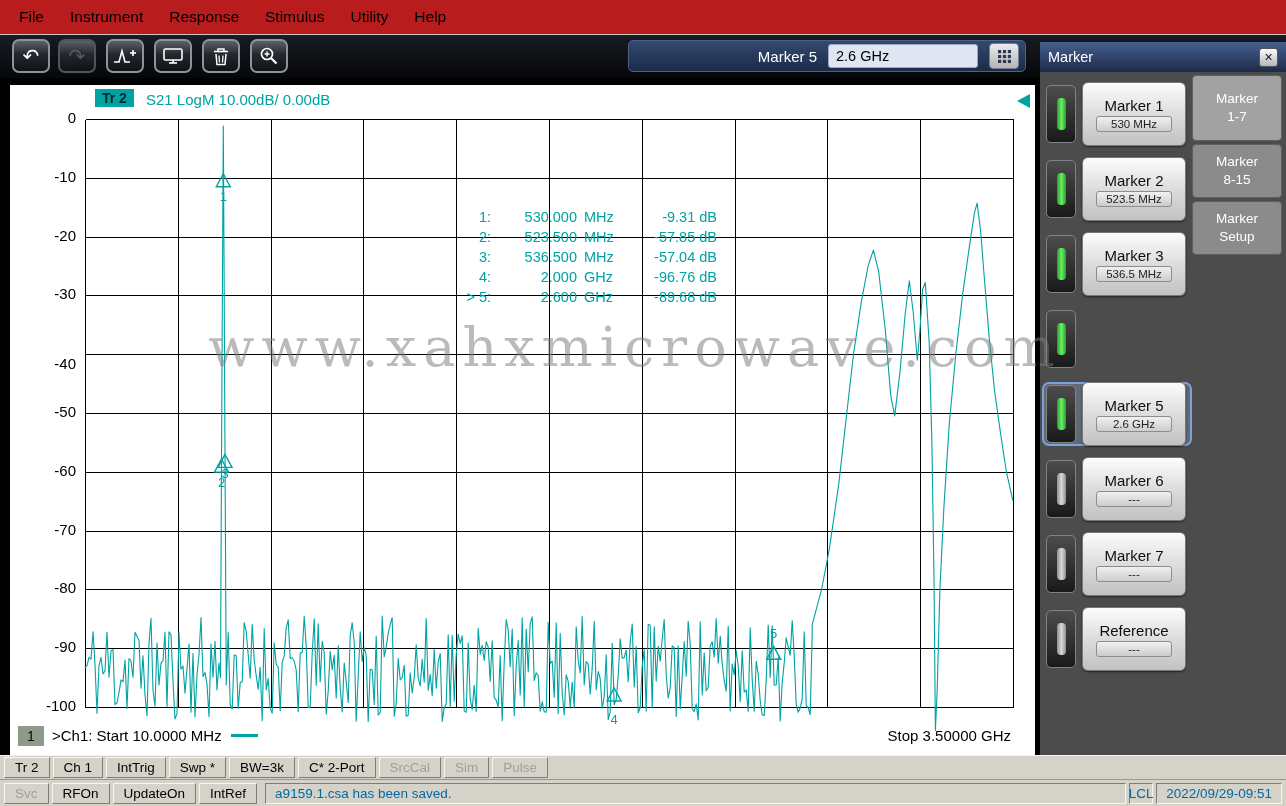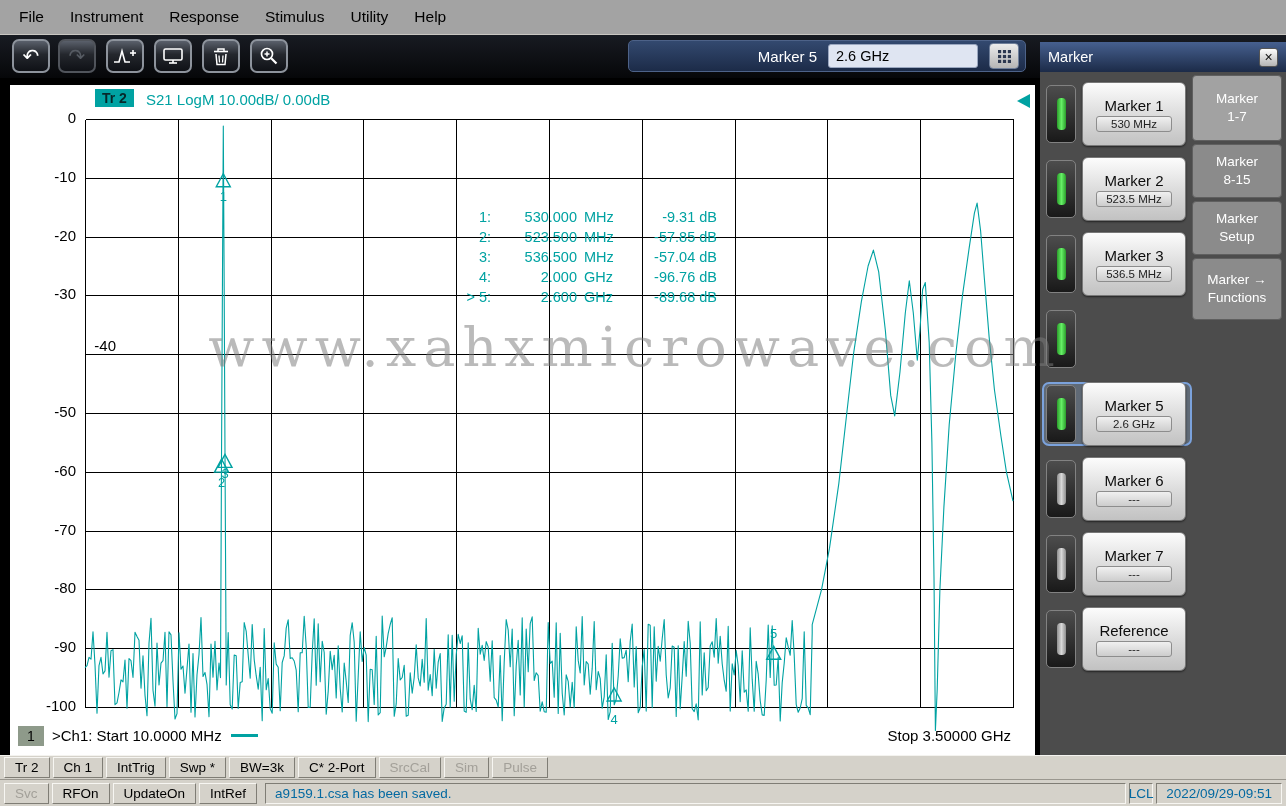--- a/index.html
+++ b/index.html
@@ -1,20 +1,20 @@
 <!DOCTYPE html>
 <html><head>
 <meta charset="utf-8">
 <style>
   *{box-sizing:border-box;margin:0;padding:0}
   body{background:#222;font-family:"Liberation Sans",sans-serif}
   #page{position:relative;width:1286px;height:806px;background:#000;overflow:hidden}
 
   
-  #menubar{position:absolute;left:0;top:0;width:100%;height:35px;background:#a3a3a3;display:flex;align-items:center;padding-left:6px;border-bottom:1px solid #c9c7c2}
+  #menubar{position:absolute;left:0;top:0;width:100%;height:35px;background:#b91c1c;display:flex;align-items:center;padding-left:6px;border-bottom:1px solid #c9c7c2}
   .menu-item{padding:0 13px;font-size:15.5px;color:#000;height:100%;display:flex;align-items:center;cursor:default}
 
   
   #toolbar{position:absolute;left:0;top:35px;width:100%;height:43px;background:linear-gradient(#181b22,#060709)}
   .tbtn{position:absolute;top:4px;width:38px;height:34px;border-radius:7px;border:2px solid #8d939c;background:linear-gradient(#5a606b,#24272d 45%,#0f1116);display:flex;align-items:center;justify-content:center;color:#fff;font-size:20px;line-height:1}
   .tbtn.disabled{color:#565b63;border-color:#50545b}
   .tbtn svg{display:block}
   #marker-entry{position:absolute;left:628px;top:5px;width:398px;height:32px;background:linear-gradient(#33496f,#1c2b48);border:1px solid #4d6288;border-radius:5px;display:flex;align-items:center;justify-content:flex-end;gap:11px;padding:0 6px}
   #marker-entry-label{color:#fff;font-size:15px}
   #marker-entry-input{width:150px;height:24px;background:#dfe5f2;border:1px solid #9aa7c0;border-radius:3px;font-size:14.5px;padding:0 7px;font-family:"Liberation Sans",sans-serif;color:#000}
@@ -146,21 +146,21 @@
   </div>
 
   <div id="chart">
     <div id="trace-badge">Tr 2</div>
     <div id="trace-title">S21 LogM 10.00dB/ 0.00dB</div>
     <div id="ylabels">
         <div class="ylabel" style="top: 24px;">0</div>
         <div class="ylabel" style="top: 82.8px;">-10</div>
         <div class="ylabel" style="top: 141.6px;">-20</div>
         <div class="ylabel" style="top: 200.4px;">-30</div>
-        <div class="ylabel" style="top: 252px; margin-left: 40px;">-40</div>
+        <div class="ylabel" style="top: 270px;">-40</div>
         <div class="ylabel" style="top: 318px;">-50</div>
         <div class="ylabel" style="top: 376.8px;">-60</div>
         <div class="ylabel" style="top: 435.6px;">-70</div>
         <div class="ylabel" style="top: 494.4px;">-80</div>
         <div class="ylabel" style="top: 553.2px;">-90</div>
         <div class="ylabel" style="top: 612px;">-100</div>
       </div>
     <div id="plot">
       <svg id="plotsvg" width="929" height="589">
           <line x1="0.5" y1="0.5" x2="0.5" y2="588.5" stroke="#000" stroke-width="1" shape-rendering="crispEdges"></line>
@@ -317,22 +317,20 @@
             </div>
           </div>
         </div>
       <div id="panel-tabs">
           <div class="ptab active" style="height: 66px;">Marker
 1-7</div>
           <div class="ptab" style="height: 54px;">Marker
 8-15</div>
           <div class="ptab" style="height: 54px;">Marker
 Setup</div>
-          <div class="ptab" style="height: 62px;">Marker →
-Functions</div>
         </div>
     </div>
   </div>
 
   <div id="statusbar">
     <div class="srow" id="srow1">
         <div class="sbtn">Tr 2</div>
         <div class="sbtn">Ch 1</div>
         <div class="sbtn">IntTrig</div>
         <div class="sbtn">Swp *</div>

